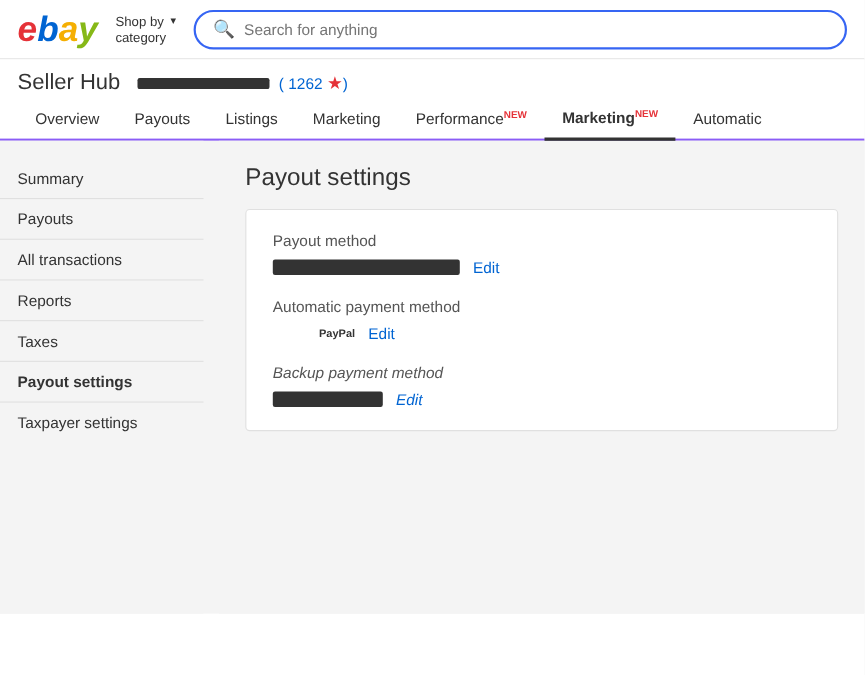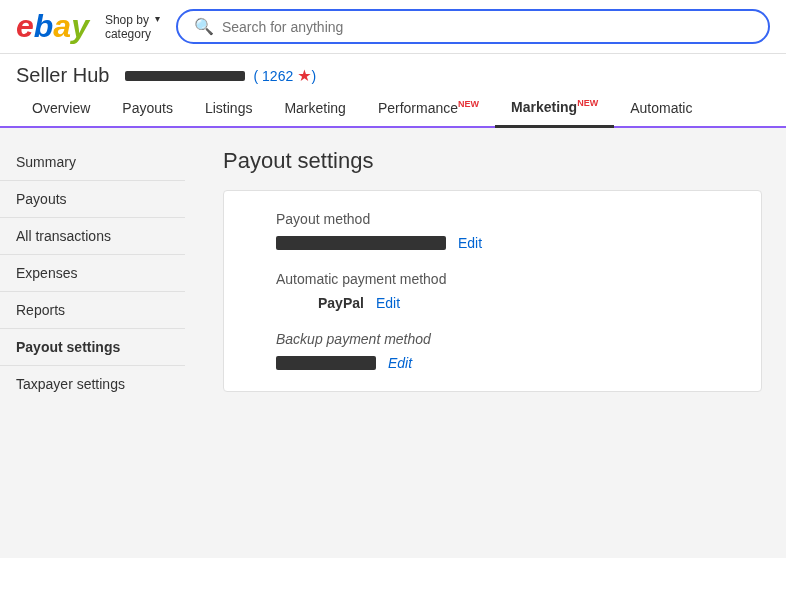--- a/index.html
+++ b/index.html
@@ -164,21 +164,20 @@
 
     
     .payout-card {
       background: #fff;
       border: 1px solid #e0e0e0;
       border-radius: 4px;
       padding: 20px 24px;
     }
     .payout-section {
       margin-bottom: 20px;
-      margin-left: 28px;
     }
     .payout-section:last-child { margin-bottom: 0; font-style: italic; }
     .section-label {
       font-size: 14px;
       color: #555;
       margin-bottom: 8px;
     }
     .section-row {
       display: flex;
       align-items: center;
@@ -207,21 +206,21 @@
       cursor: pointer;
       font-size: 14px;
       text-decoration: none;
     }
     .bold-text {
       font-weight: bold;
       font-size: 14px;
     }
     .paypal-text {
       font-weight: bold;
-      font-size: 14px;
+      font-size: 10px;
       padding-left: 42px;
     }
   </style>
 </head>
 <body>
 
 <div class="header">
   <div class="ebay-logo">
     <span class="logo-e">e</span>
     <span class="logo-b">b</span>
@@ -279,24 +278,24 @@
     <div class="sidebar-item">
       <span>Summary</span>
     </div>
     <div class="sidebar-item">
       <span>Payouts</span>
     </div>
     <div class="sidebar-item">
       <span>All transactions</span>
     </div>
     <div class="sidebar-item">
-      <span>Expenses</span>
-    </div>
-    <div class="sidebar-item">
       <span>Reports</span>
+    </div>
+    <div class="sidebar-item">
+      <span>Taxes</span>
     </div>
     <div class="sidebar-item active">
       <span>Payout settings</span>
     </div>
     <div class="sidebar-item">
       <span>Taxpayer settings</span>
     </div>
   </aside>
 
   <main class="content">

